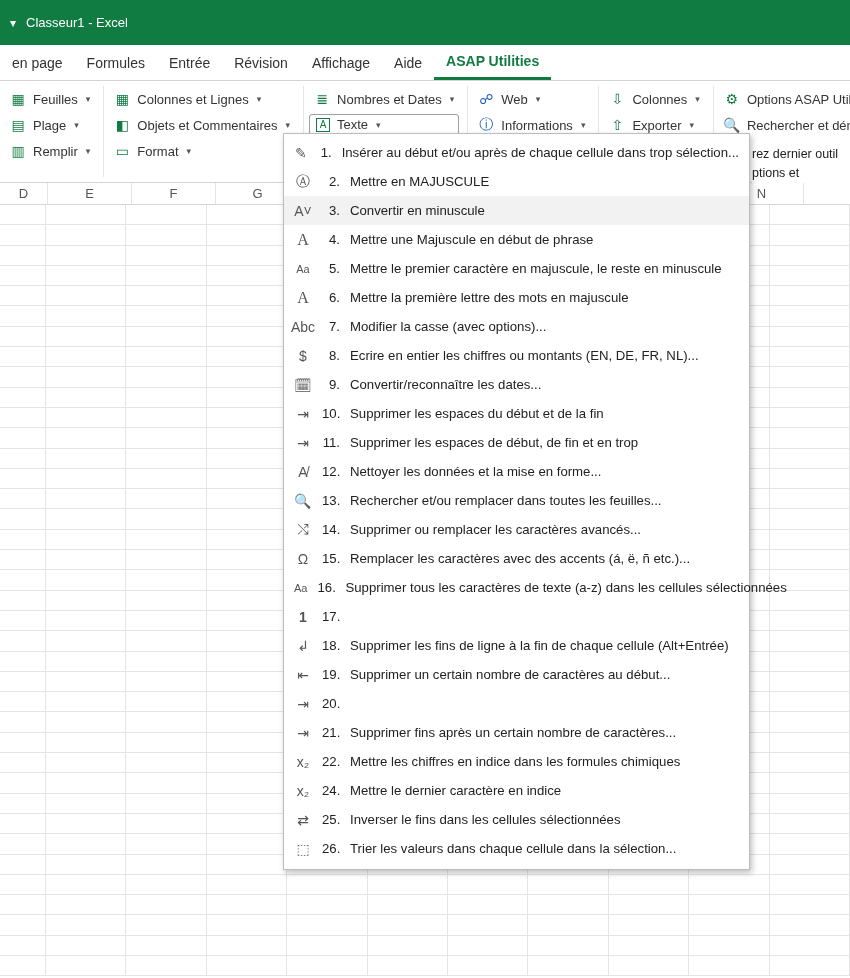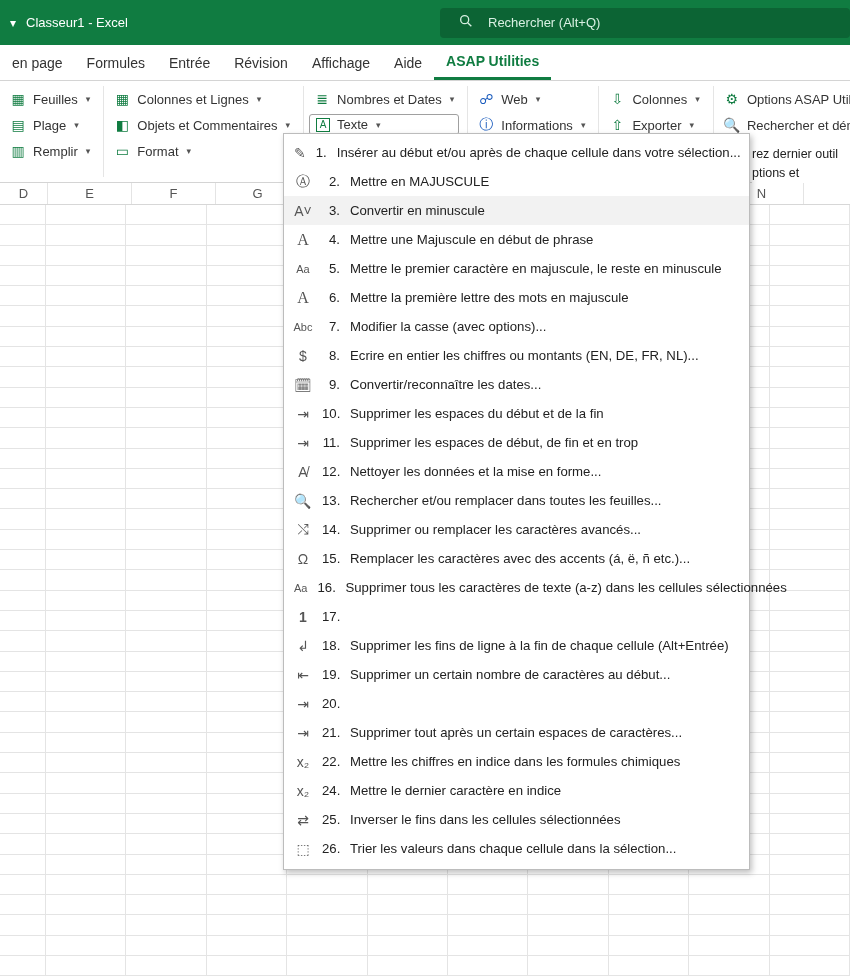--- a/index.html
+++ b/index.html
@@ -33,29 +33,20 @@
   .row { display:flex; height:20.3px; border-bottom:1px solid #e4e4e4;}
   .cell { width:84px; border-right:1px solid #e4e4e4;}
   .smallsvg { width:16px; height:16px; }
 </style>
 </head>
 <body>
 
 <div class="titlebar">
   <span class="chev">▾</span>
   <span class="title">Classeur1  -  Excel</span>
-  <div class="searchwrap">
-    <span class="mag">
-      <svg class="smallsvg" viewBox="0 0 24 24" fill="none" stroke="currentColor" stroke-width="2">
-          <circle cx="10" cy="10" r="6"></circle>
-          <line x1="20" y1="20" x2="14.5" y2="14.5"></line>
-        </svg>
-    </span>
-    <span>Rechercher (Alt+Q)</span>
-  </div>
 </div>
 
 <div class="tabs">
   <div class="tab">en page</div>
   <div class="tab">Formules</div>
   <div class="tab">Entrée</div>
   <div class="tab">Révision</div>
   <div class="tab">Affichage</div>
   <div class="tab">Aide</div>
   <div class="tab active">ASAP Utilities</div>
@@ -657,21 +648,21 @@
         <div class="cell"></div>
         <div class="cell"></div>
       </div>
     </div>
 </div>
 
 <div class="dropdown">
   <div class="mitem">
       <span class="micon">✎</span>
       <span class="num">1.</span>
-      <span class="lbl">Insérer au début et/ou après de chaque cellule dans votre sélection...</span>
+      <span class="lbl">Insérer au début et/ou après de chaque cellule dans trop sélection...</span>
     </div>
   <div class="mitem">
       <span class="micon">Ⓐ</span>
       <span class="num">2.</span>
       <span class="lbl">Mettre en MAJUSCULE</span>
     </div>
   <div class="mitem hov">
       <span class="micon">A˅</span>
       <span class="num">3.</span>
       <span class="lbl">Convertir en minuscule</span>
@@ -685,21 +676,21 @@
       <span class="micon" style="font-size:11px">Aa</span>
       <span class="num">5.</span>
       <span class="lbl">Mettre le premier caractère en majuscule, le reste en minuscule</span>
     </div>
   <div class="mitem">
       <span class="micon" style="font-family:serif;font-size:16px">A</span>
       <span class="num">6.</span>
       <span class="lbl">Mettre la première lettre des mots en majuscule</span>
     </div>
   <div class="mitem">
-      <span class="micon" style="font-size:11px">Abc</span>
+      <span class="micon" style="font-size:14px">Abc</span>
       <span class="num">7.</span>
       <span class="lbl">Modifier la casse (avec options)...</span>
     </div>
   <div class="mitem">
       <span class="micon">$</span>
       <span class="num">8.</span>
       <span class="lbl">Ecrire en entier les chiffres ou montants (EN, DE, FR, NL)...</span>
     </div>
   <div class="mitem">
       <span class="micon">🗓</span>
@@ -755,21 +746,21 @@
       <span class="num">19.</span>
       <span class="lbl">Supprimer un certain nombre de caractères au début...</span>
     </div>
   <div class="mitem">
       <span class="micon">⇥</span>
       <span class="num">20.</span>
     </div>
   <div class="mitem">
       <span class="micon">⇥</span>
       <span class="num">21.</span>
-      <span class="lbl">Supprimer tout après un certain espaces de caractères...</span>
+      <span class="lbl">Supprimer fins après un certain nombre de caractères...</span>
     </div>
   <div class="mitem">
       <span class="micon">x₂</span>
       <span class="num">22.</span>
       <span class="lbl">Mettre les chiffres en indice dans les formules chimiques</span>
     </div>
   <div class="mitem">
       <span class="micon">x₂</span>
       <span class="num">24.</span>
       <span class="lbl">Mettre le dernier caractère en indice</span>

